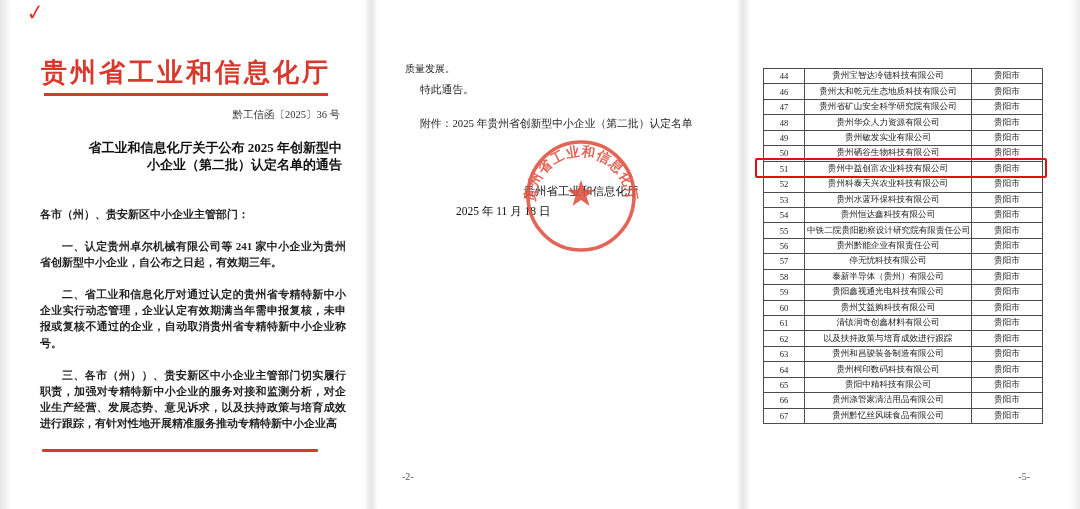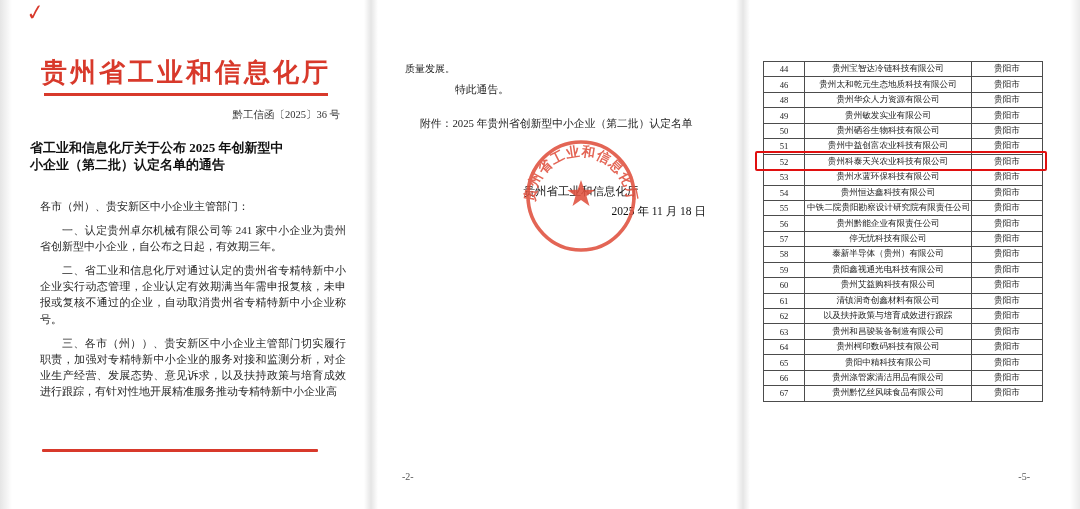--- a/index.html
+++ b/index.html
@@ -22,44 +22,44 @@
     background:linear-gradient(270deg,rgba(0,0,0,0.08),rgba(0,0,0,0));}
 
   
   .check{position:absolute;left:26px;top:0px;font-size:22px;color:#d8392b;
     transform:rotate(-8deg);font-family:"DejaVu Sans",sans-serif;font-weight:bold;}
   .gov-title{position:absolute;left:30px;top:55px;width:312px;text-align:center;
     font-size:26px;font-weight:bold;color:#d8392b;letter-spacing:3px;white-space:nowrap;}
   .red-rule{position:absolute;left:44px;top:93px;width:284px;height:3px;background:#d8392b;}
   .doc-number{position:absolute;left:160px;top:108px;width:180px;text-align:right;
     font-size:10.5px;color:#333;}
-  .doc-title{position:absolute;left:30px;top:139px;width:312px;text-align:left;
+  .doc-title{position:absolute;left:30px;top:139px;width:312px;text-align:right;
     font-size:13px;font-weight:bold;color:#111;line-height:17px;}
   #left-body{position:absolute;left:40px;top:190px;width:306px;
     font-size:11px;line-height:16.1px;text-align:justify;color:#1f1f1f;}
-  .para{text-indent:2em;margin:8px 0 3px 0;}
+  .para{text-indent:2em;margin:16px 0 3px 0;font-weight:bold;}
   .para.no-indent{text-indent:0;}
   .bottom-red-line{position:absolute;left:42px;top:449px;width:276px;height:2.5px;
     background:#d8392b;border-radius:1px;}
 
   
   .m-line1{position:absolute;left:33px;top:62px;font-size:10px;}
-  .m-line2{position:absolute;left:48px;top:83px;font-size:10.8px;margin-left:35px;}
+  .m-line2{position:absolute;left:48px;top:83px;font-size:10.8px;}
   .m-attach{position:absolute;left:48px;top:117px;font-size:10.8px;white-space:nowrap;}
   .seal{position:absolute;left:147px;top:136px;width:124px;height:122px;z-index:3;opacity:0.88;}
   .m-agency{position:absolute;left:84px;top:184px;width:250px;text-align:center;
     font-size:11.5px;color:#111;z-index:2;}
-  .m-date{position:absolute;left:84px;top:204px;width:250px;text-align:right;
+  .m-date{position:absolute;left:84px;top:204px;width:250px;text-align:left;
     font-size:11.5px;color:#111;z-index:2;}
   .page-num{position:absolute;top:471px;font-size:10px;color:#555;
     font-family:"Liberation Serif",serif;}
   #pn2{left:30px;} #pn5{right:50px;}
 
   
-  #table-wrap{position:absolute;left:19px;top:61px;width:272px;}
+  #table-wrap{position:absolute;left:19px;top:68px;width:272px;}
   table.company{border-collapse:collapse;width:272px;table-layout:fixed;
     font-size:8.6px;color:#222;}
   table.company td{border:1px solid #4c4c4c;height:14.45px;padding:0 2px;
     text-align:center;overflow:hidden;white-space:nowrap;}
   td.col-no{width:36px;} td.col-name{width:162px;} td.col-city{width:66px;}
   #highlight-box{position:absolute;left:-8px;width:288px;top:90px;height:21px;
     border:2.6px solid #e01010;border-radius:2px;z-index:4;pointer-events:none;}
 </style>
 </head>
 <body>
@@ -110,20 +110,25 @@
             <td class="col-no">44</td>
             <td class="col-name">贵州宝智达冷链科技有限公司</td>
             <td class="col-city">贵阳市</td>
           </tr>
           <tr>
             <td class="col-no">46</td>
             <td class="col-name">贵州太和乾元生态地质科技有限公司</td>
             <td class="col-city">贵阳市</td>
           </tr>
           <tr>
+            <td class="col-no">47</td>
+            <td class="col-name">贵州省矿山安全科学研究院有限公司</td>
+            <td class="col-city">贵阳市</td>
+          </tr>
+          <tr>
             <td class="col-no">48</td>
             <td class="col-name">贵州华众人力资源有限公司</td>
             <td class="col-city">贵阳市</td>
           </tr>
           <tr>
             <td class="col-no">49</td>
             <td class="col-name">贵州敏发实业有限公司</td>
             <td class="col-city">贵阳市</td>
           </tr>
           <tr>

